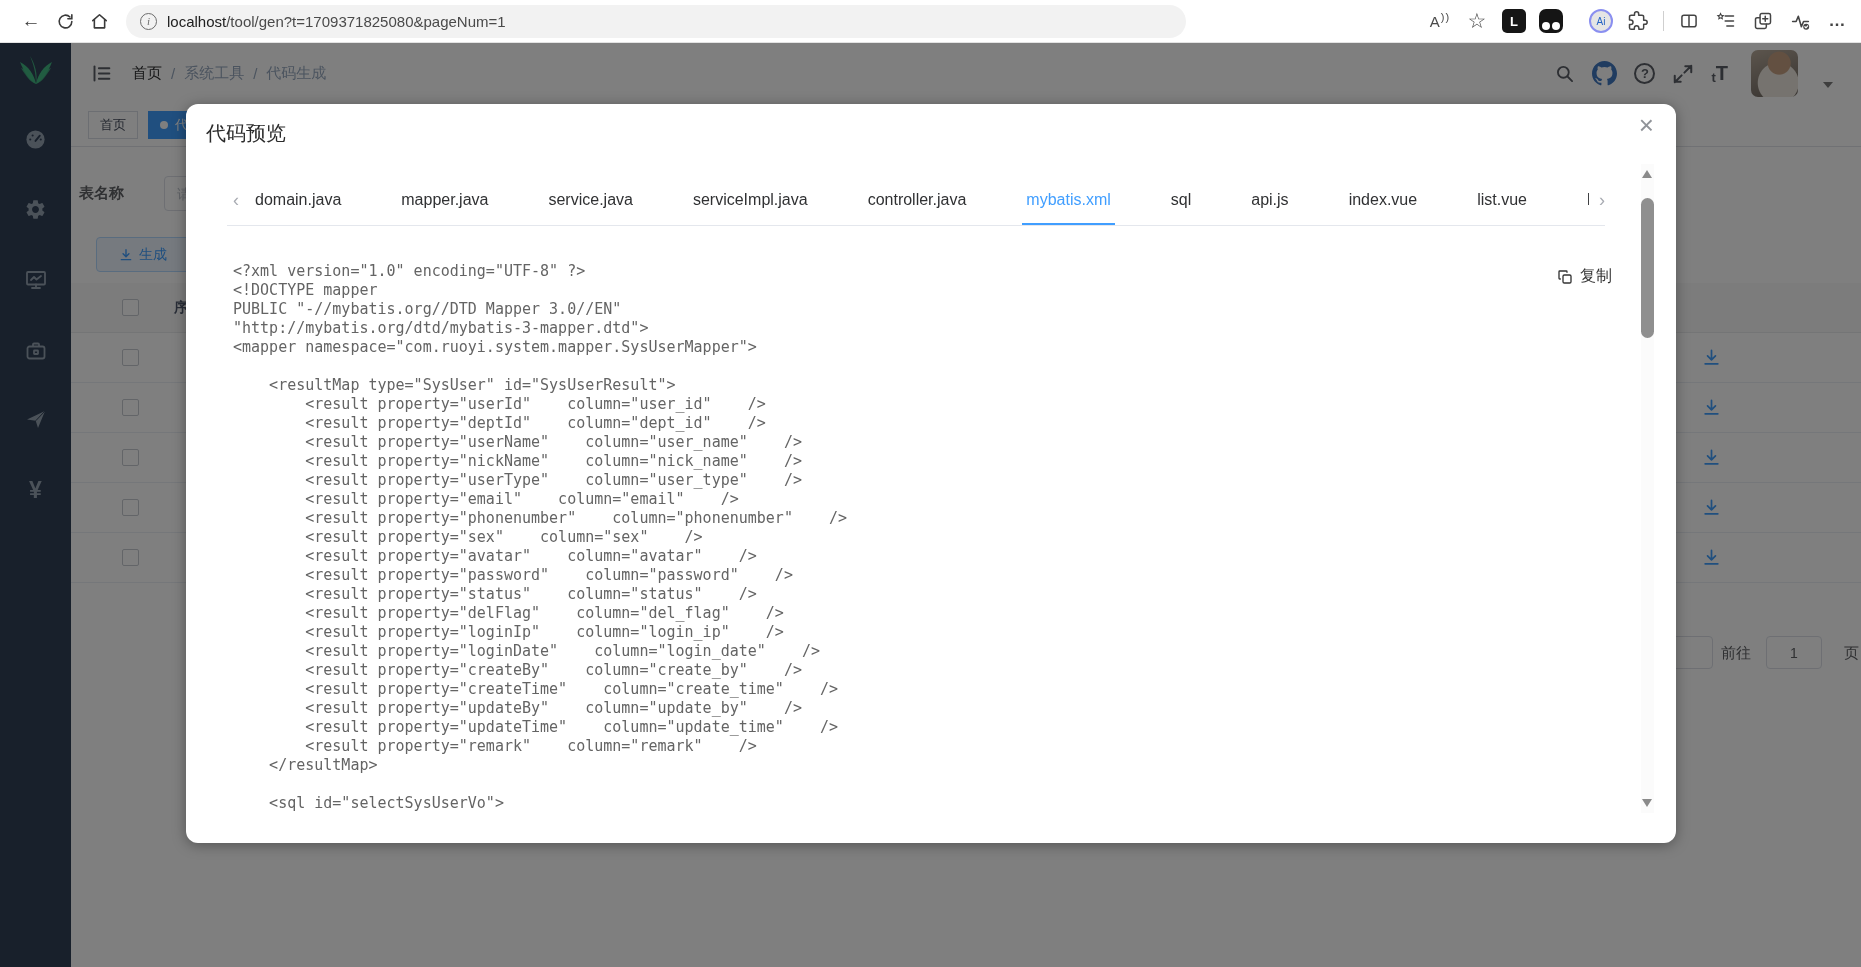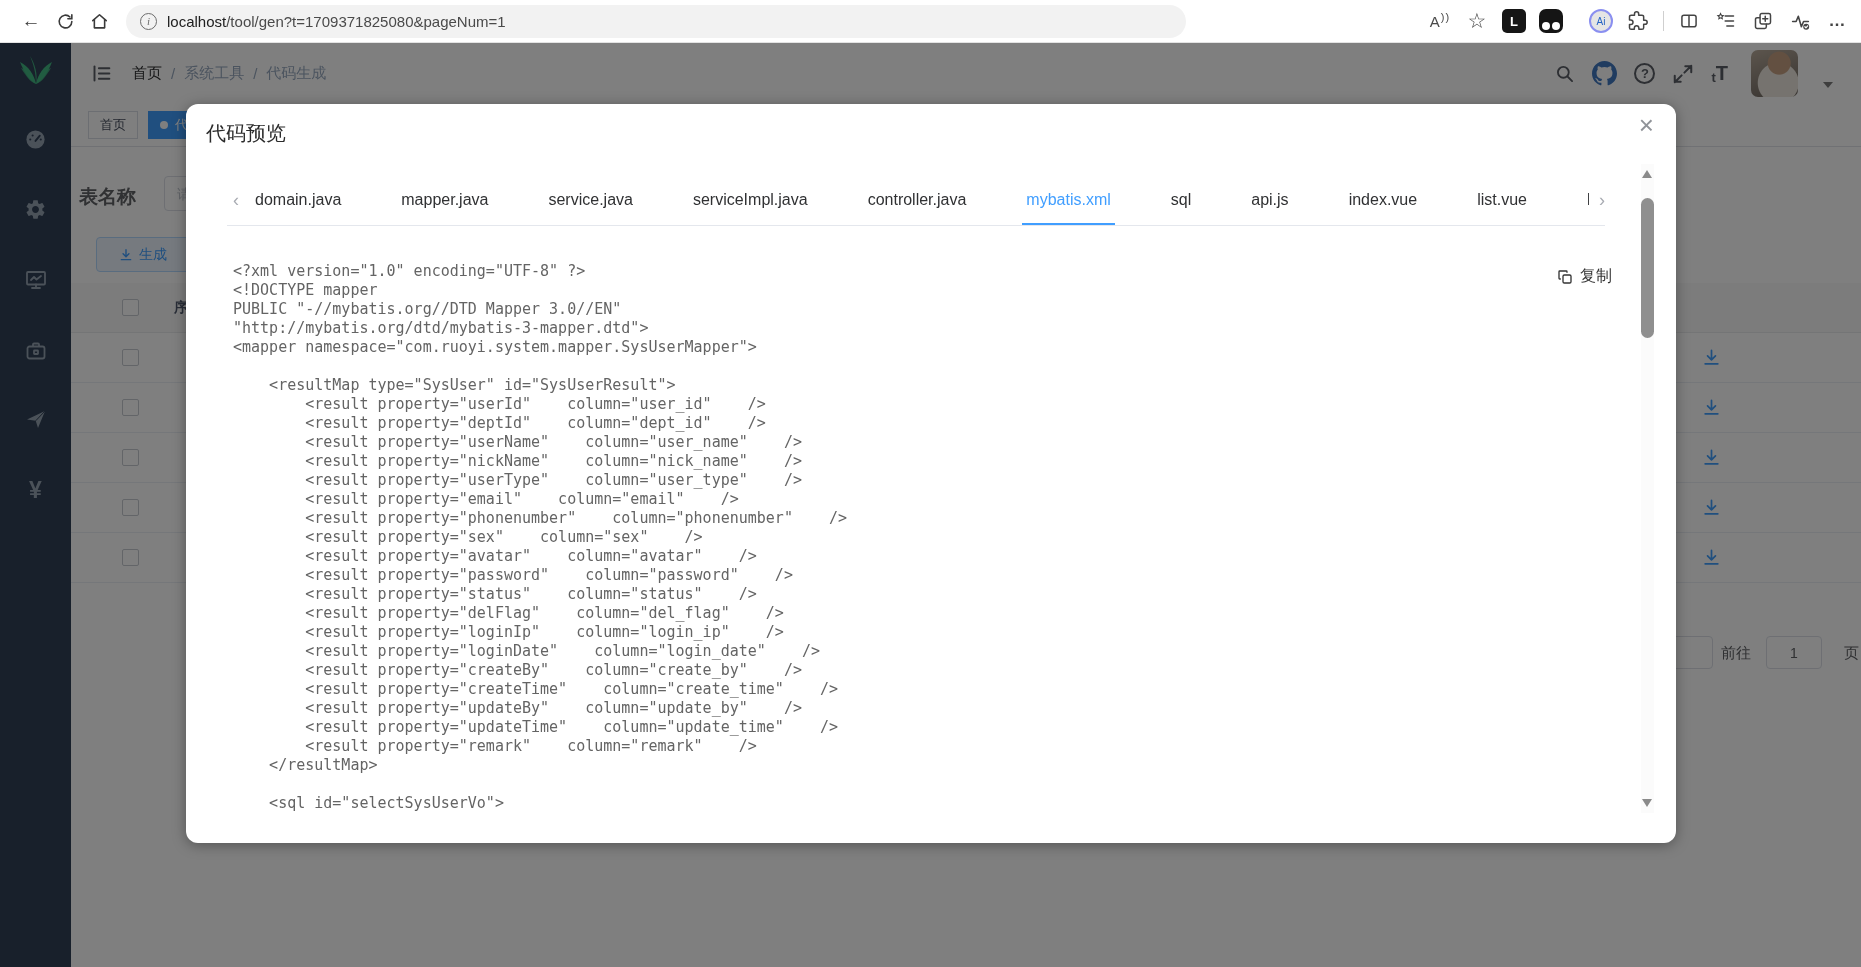--- a/index.html
+++ b/index.html
@@ -61,21 +61,21 @@
     border-top:6px solid #7d7d7d; margin-left:8px; margin-top:22px; }
 
   .tags-row { height:43px; background:#fff; border-bottom:1px solid #e0e3e8;
     display:flex; align-items:center; padding-left:17px; gap:10px; }
   .tag { height:28px; padding:0 11px; background:#fff; border:1px solid #d8dce5;
     color:#495060; font-size:13px; display:flex; align-items:center; flex:0 0 auto; }
   .tag.active { background:#409eff; border-color:#409eff; color:#fff; gap:7px; padding-right:20px; }
   .tag-dot { width:8px; height:8px; border-radius:50%; background:#fff; }
 
   .content { position:relative; height:820px; }
-  .form-label { position:absolute; left:8px; top:37px; font-size:19px; font-weight:bold; color:#606266; }
+  .form-label { position:absolute; left:8px; top:37px; font-size:15px; font-weight:bold; color:#606266; }
   .name-input { position:absolute; left:93px; top:29px; width:260px; height:35px;
     border:1px solid #dcdfe6; border-radius:4px; padding:0 12px; font-size:14px; color:#606266;
     font-family:"Liberation Sans", sans-serif; }
   .name-input::placeholder { color:#bfc4cc; }
   .gen-btn { position:absolute; left:25px; top:90px; width:94px; height:35px;
     background:#ecf5ff; border:1px solid #b3d8ff; border-radius:4px; color:#409eff;
     font-size:14px; display:flex; align-items:center; justify-content:center; gap:6px; cursor:pointer; }
 
   .table { position:absolute; top:136px; left:0; right:0; }
   .thead-row { height:50px; background:#f8f8f9; border-bottom:1px solid #e8eaec;

